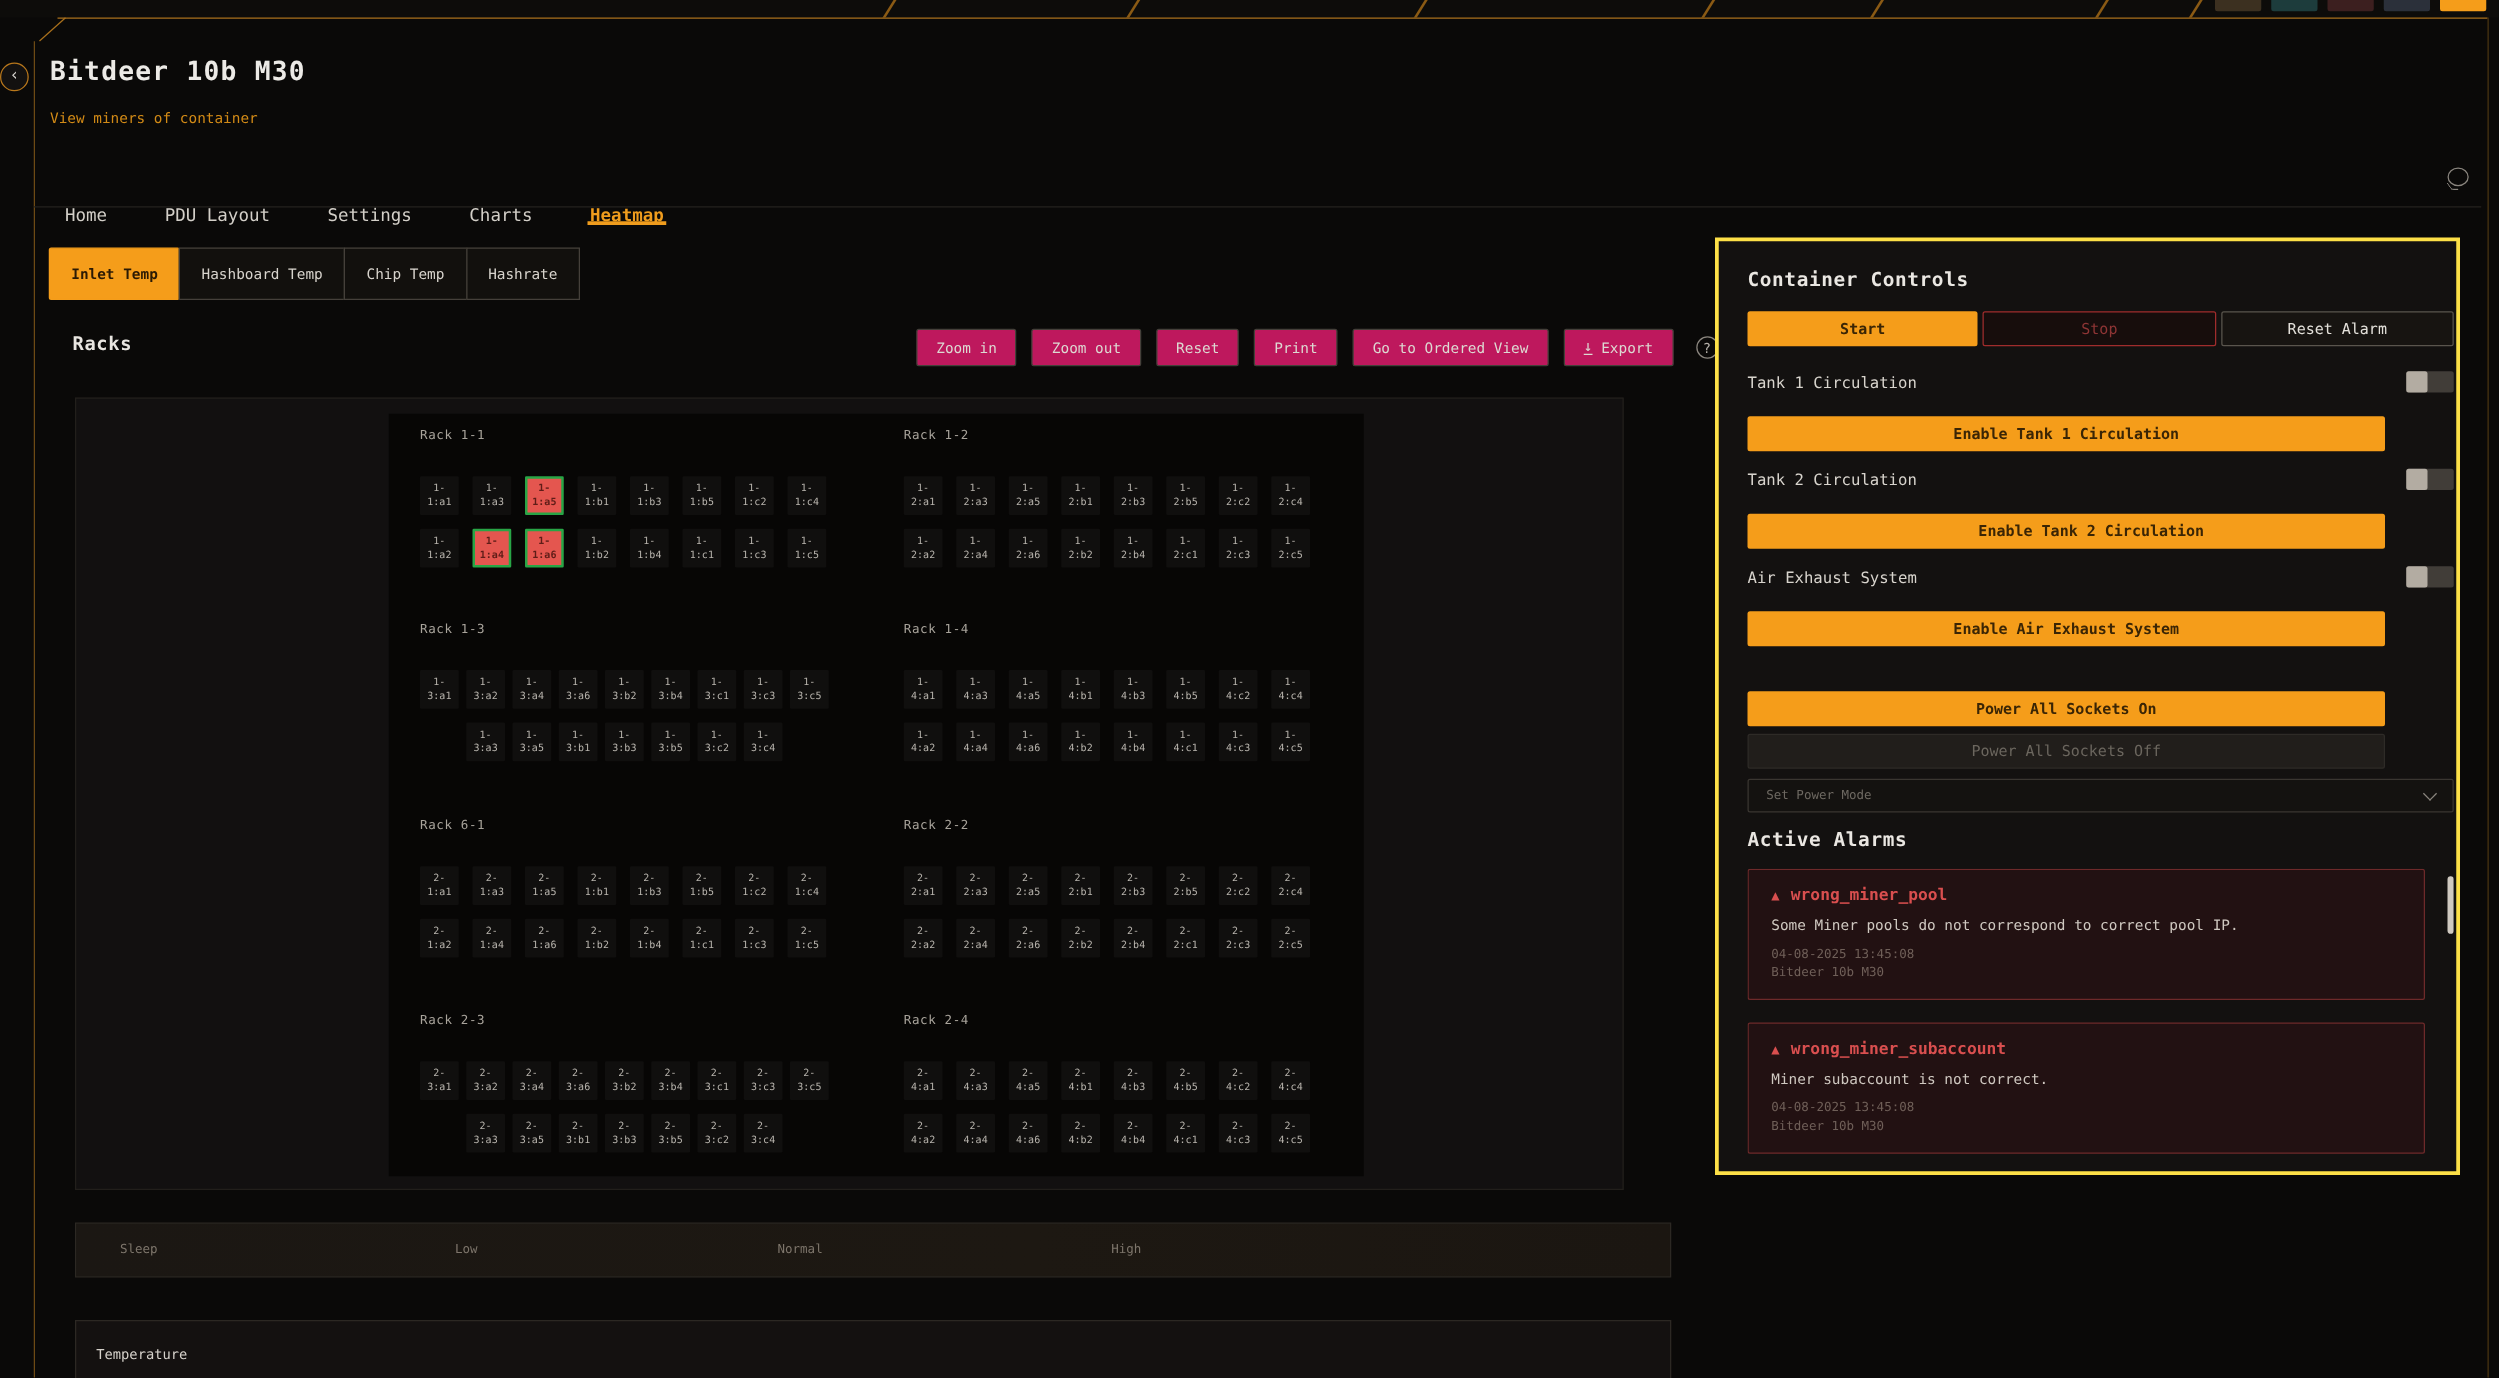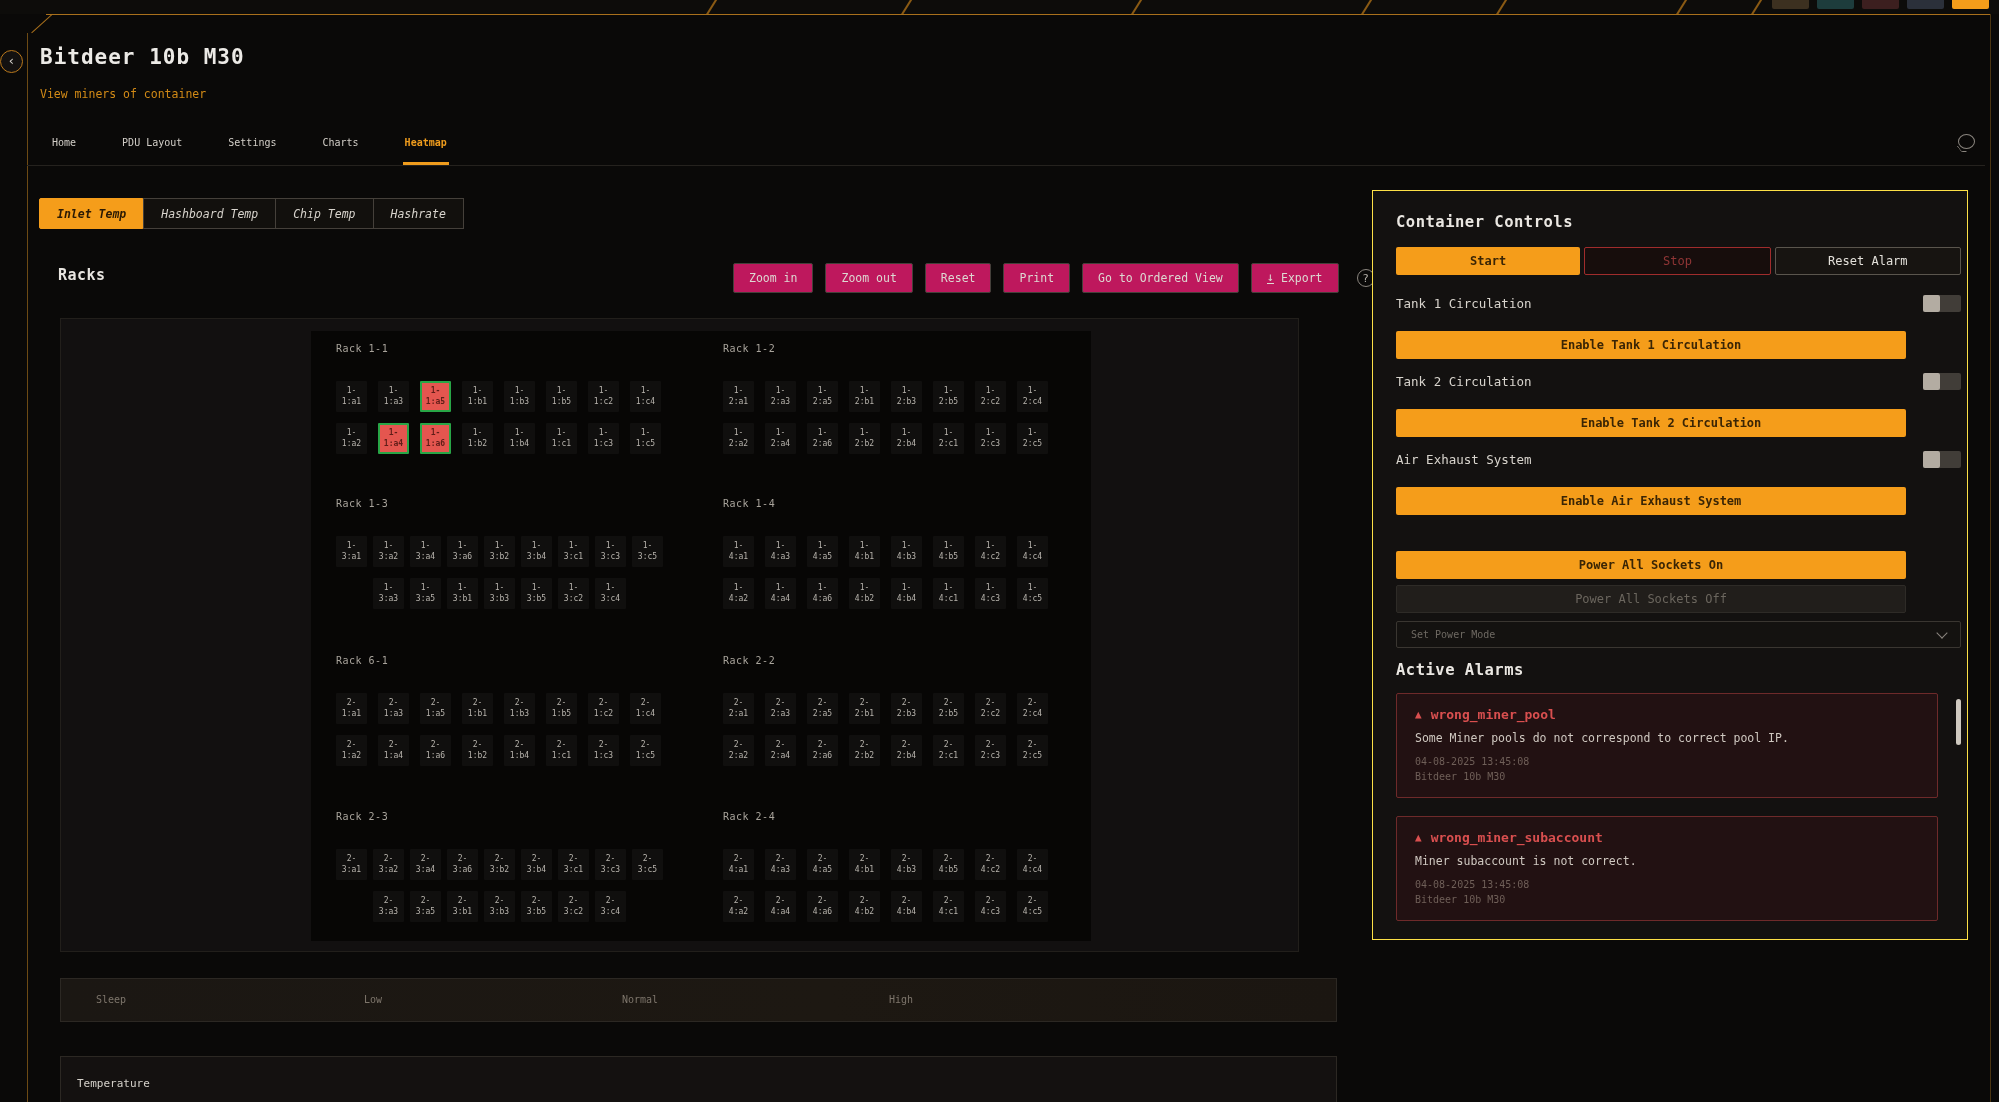--- a/index.html
+++ b/index.html
@@ -19,32 +19,32 @@
 
   
   #back-button { position:absolute; left:0px; top:50px; width:23px; height:23px; border:1px solid #b9781c;
                  border-radius:50%; background:#131110; color:#d8d5cf; font-size:13px; line-height:20px;
                  text-align:center; z-index:5; cursor:pointer; }
   #page-title    { position:absolute; left:40px; top:45px; font-size:21px; letter-spacing:1px; color:#eceae6; font-weight:bold; }
   #page-subtitle { position:absolute; left:40px; top:87px; font-size:11.5px; color:#d28a16; }
 
   
   #top-tab-bar { position:absolute; left:50px; top:131px; height:34px; display:flex; gap:42px; }
-  .tab { font-size:10px; color:#d3cfc8; padding:6px 2px 12px 2px; cursor:pointer; white-space:nowrap; }
+  .tab { font-size:14px; color:#d3cfc8; padding:6px 2px 12px 2px; cursor:pointer; white-space:nowrap;margin-top:28px; }
   .tab.active { color:#ef9c1d; font-weight:bold; border-bottom:3px solid #ef9c1d; }
   #tab-divider { position:absolute; left:27px; top:165px; width:1958px; height:1px; background:#25221e; }
   #chat-icon { position:absolute; left:1958px; top:134px; width:17px; height:15px; border:1.6px solid #8a857e;
                border-radius:50% 50% 50% 50%; cursor:pointer; }
   #chat-icon::after { content:""; position:absolute; left:0px; bottom:-4px; width:5px; height:5px;
                border-left:1.6px solid #8a857e; border-bottom:1.6px solid #8a857e; transform:skewX(35deg); background:transparent; border-radius:0 0 0 2px;}
 
   
   #metric-tabs { position:absolute; left:40px; top:198px; display:flex; }
-  .chiptab { height:31px; display:flex; align-items:center; padding:12px 17px; font-size:11.5px;
-             border:1px solid #45403a; color:#d8d4cd; background:#12100d; margin-left:-1px; cursor:pointer;font-style:italic; }
+  .chiptab { height:42px; display:flex; align-items:center; padding:12px 17px; font-size:11.5px;
+             border:1px solid #45403a; color:#d8d4cd; background:#12100d; margin-left:-1px; cursor:pointer; }
   .chiptab.active { background:#f59d1a; color:#2b1a04; border-color:#f59d1a; font-weight:bold; border-radius:2px; }
 
   
   #racks-title { position:absolute; left:58px; top:266px; font-size:15px; color:#e8e5e0; font-weight:bold; letter-spacing:0.5px; }
   #heatmap-toolbar { position:absolute; left:733px; top:263px; display:flex; gap:12px; align-items:center; }
   .tbtn { height:30px; display:flex; align-items:center; gap:7px; padding:0 15px; font-size:11.5px;
           background:#be185d; border:1px solid #45403a; color:#ddd9d2; border-radius:2px; cursor:pointer; white-space:nowrap; }
   .dl-glyph { font-size:12px; line-height:10px; border-bottom:1.5px solid #ddd9d2; padding-bottom:1px; }
   #help-icon { width:18px; height:18px; border:1.4px solid #8a857e; border-radius:50%; color:#b5b0a9;
                font-size:11px; display:flex; align-items:center; justify-content:center; margin-left:6px; cursor:pointer; }
@@ -69,21 +69,21 @@
                  background:linear-gradient(90deg,#1b1713,#1d1812 60%,#1b1611); border:1px solid #2c2823; }
   .legend-label { position:absolute; top:15px; font-size:10px; color:#7d756b; }
 
   
   #temperature-panel { position:absolute; left:60px; top:1056px; width:1277px; height:60px;
                        background:#141110; border:1px solid #2c2823; }
   #temperature-title { position:absolute; left:16px; top:20px; font-size:11px; color:#d5d1ca; }
 
   
   #controls-panel { position:absolute; left:1372px; top:190px; width:596px; height:750px;
-                    background:#131110; border:1px solid #fde047; }
+                    background:#131110; border:3px solid #fde047; }
   #controls-title { position:absolute; left:23px; top:22px; font-size:15.5px; font-weight:bold; color:#eae7e2; letter-spacing:0.5px; }
   #main-ctl-row { position:absolute; left:23px; top:56px; width:565px; display:flex; gap:4px; }
   .cbtn { flex:1; height:28px; display:flex; align-items:center; justify-content:center; font-size:12px;
           border-radius:2px; cursor:pointer; white-space:nowrap; }
   .cbtn.primary { background:#f59d1a; color:#3a2505; font-weight:bold; }
   .cbtn.danger  { background:#170d0c; border:1px solid #a02c2c; color:#8f3535; }
   .cbtn.neutral { background:#171411; border:1px solid #5a554d; color:#e3e0da; }
   .ctl-label-row { position:absolute; left:23px; width:565px; display:flex; align-items:center; justify-content:space-between; }
   .ctl-label { font-size:12.5px; color:#d8d4cd; }
   .toggle { width:38px; height:17px; background:#413d38; border-radius:2px; position:relative; cursor:pointer; }

